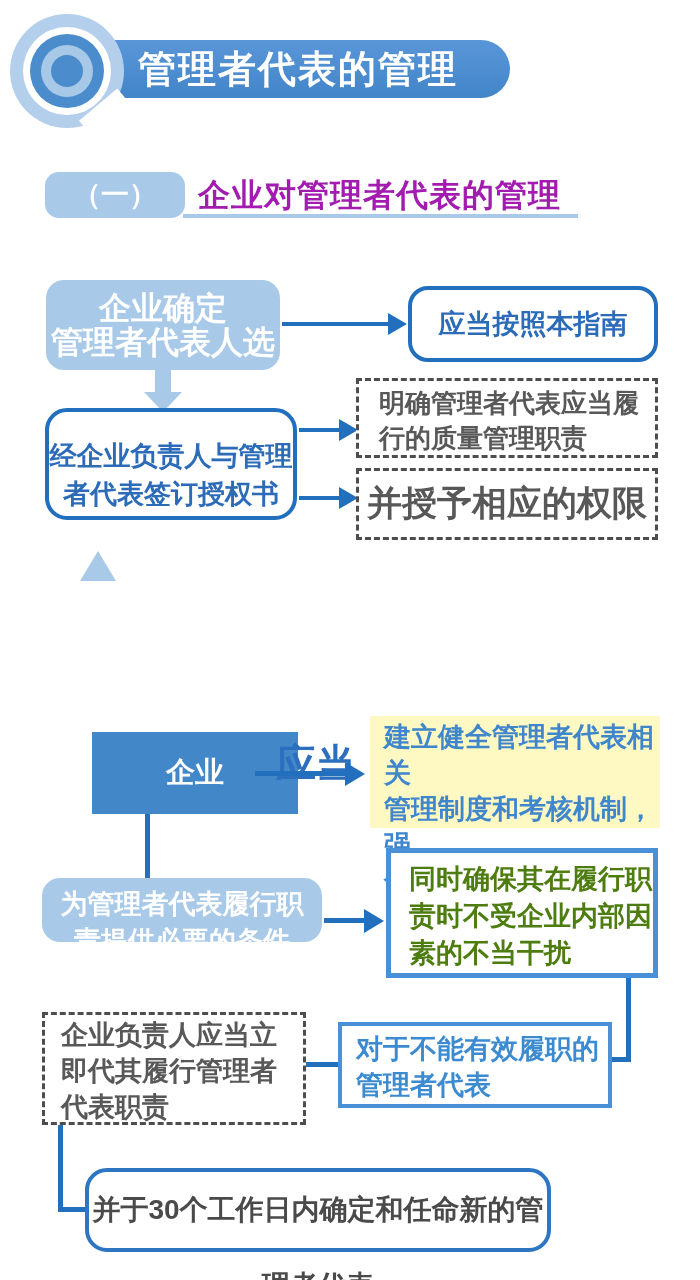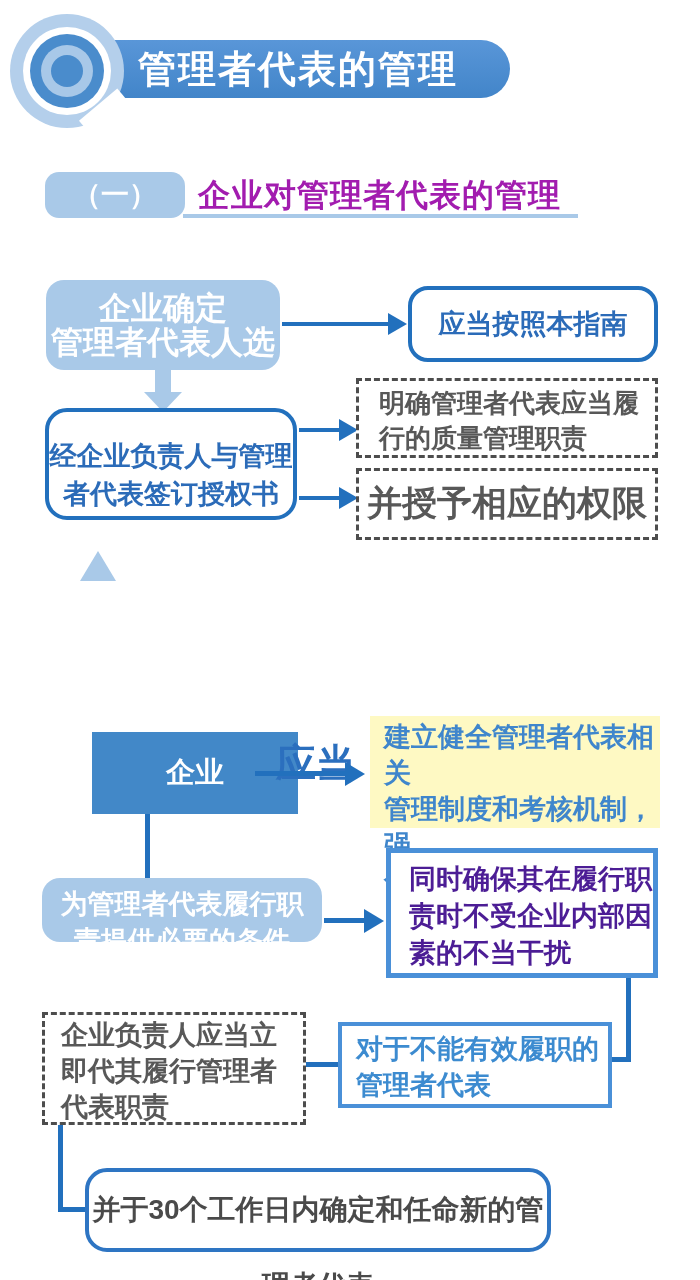--- a/index.html
+++ b/index.html
@@ -46,21 +46,21 @@
     font-size:27px;line-height:38px;padding:10px 0 0 22px;}
 
   .box-enterprise{left:47px;top:732px;width:206px;height:82px;background:#4288c8;color:#ffffff;
     font-size:29px;text-align:center;line-height:80px;margin-left:45px;}
   .label-yingdang{position:absolute;left:276px;top:736px;font-size:40px;font-weight:bold;color:#2b6fbe;}
   .box-system{left:370px;top:716px;width:290px;height:112px;background:#fef9c3;color:#3f86cc;
     font-size:27px;line-height:36px;padding:3px 0 0 14px;}
   .box-conditions{left:42px;top:878px;width:280px;height:64px;border-radius:18px;
     font-size:27px;line-height:37px;text-align:center;padding-top:8px;}
   .box-ensure{left:386px;top:848px;width:272px;height:130px;background:#ffffff;border:5px solid #4a90d8;
-    color:#4c1d95;font-size:27px;line-height:37px;padding:8px 0 0 18px;}
+    color:#4d7c0f;font-size:27px;line-height:37px;padding:8px 0 0 18px;}
 
   .box-principal{left:42px;top:1012px;width:264px;height:113px;font-size:27px;line-height:36px;padding:2px 0 0 16px;}
   .box-unable{left:338px;top:1022px;width:274px;height:86px;background:#ffffff;border:4px solid #4a90d8;
     color:#3c8bd0;font-size:27px;line-height:36px;padding:5px 0 0 14px;}
   .box-newrep{left:85px;top:1168px;width:466px;height:84px;background:#ffffff;border:4px solid #2e75c3;
     border-radius:22px;color:#4a4a4a;font-size:28px;text-align:center;line-height:76px;}
 
   
   .line{position:absolute;background:#2270bd;}
   .head-right{position:absolute;width:0;height:0;border-top:11px solid transparent;border-bottom:11px solid transparent;border-left:19px solid #2270bd;}

